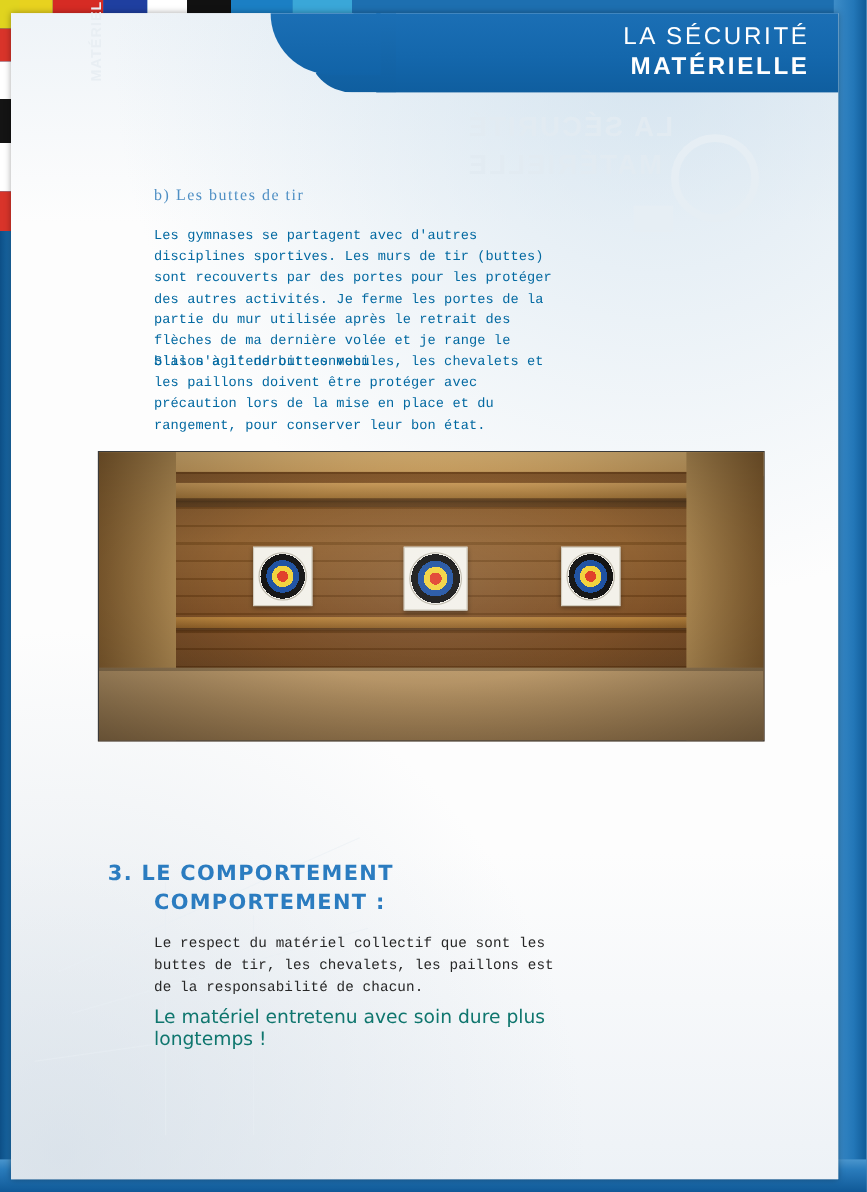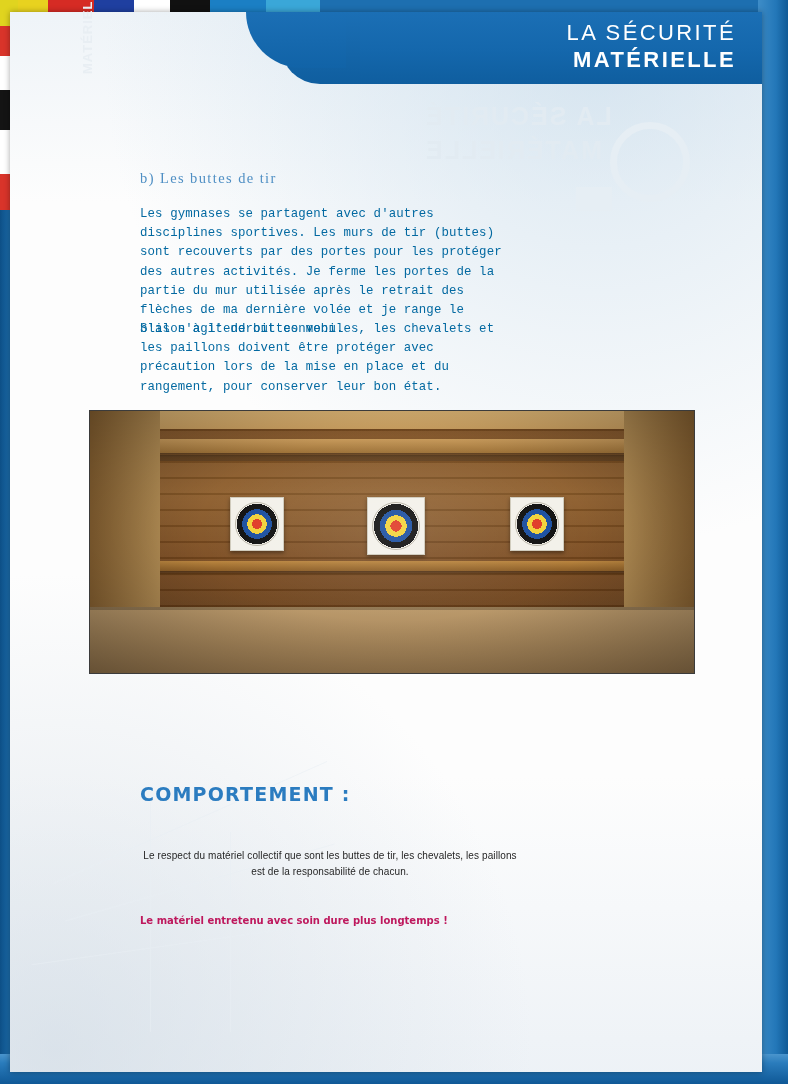--- a/index.html
+++ b/index.html
@@ -320,33 +320,32 @@
     font-family: "DejaVu Sans", sans-serif;
   }
   .section-title .l2 { padding-left: 42px; }
 
   .para-3 {
     position: absolute;
     left: 130px;
     top: 836px;
     width: 380px;
     color: #262626;
-    font-size: 10px;
+    font-size: 13px;
     line-height: 1.55;
-    font-family: Liberation Sans, sans-serif;
-    text-align: center;
+    font-family: Liberation Mono, monospace;
   }
   .bold-line {
     position: absolute;
     left: 130px;
     top: 903px;
     width: 420px;
-    color: #be185d;
-    font-size: 10px;
-    font-weight: bold;
+    color: #0f766e;
+    font-size: 17px;
+    font-weight: normal;
     font-family: "DejaVu Sans", sans-serif;
   }
 </style>
 </head>
 <body>
 
 <div id="page">
 
   <div class="scan-bg">
     <div class="blue-left"></div>
@@ -426,20 +425,24 @@
           </div>
           <div class="target t3">
             <div class="rings"></div>
           </div>
 
           <div class="ph-vignette"></div>
         </div>
       </div>
 
       <div class="section-title">
+        <div class="l1">
+          <span>3.</span>
+          <span>LE COMPORTEMENT</span>
+        </div>
         <div class="l2">COMPORTEMENT :</div>
       </div>
 
       <div class="para para-3">Le respect du matériel collectif que sont les buttes de tir, les chevalets, les paillons est de la responsabilité de chacun.</div>
       <div class="bold-line">Le matériel entretenu avec soin dure plus longtemps !</div>
 
     </div>
   </div>
 </div>
 

